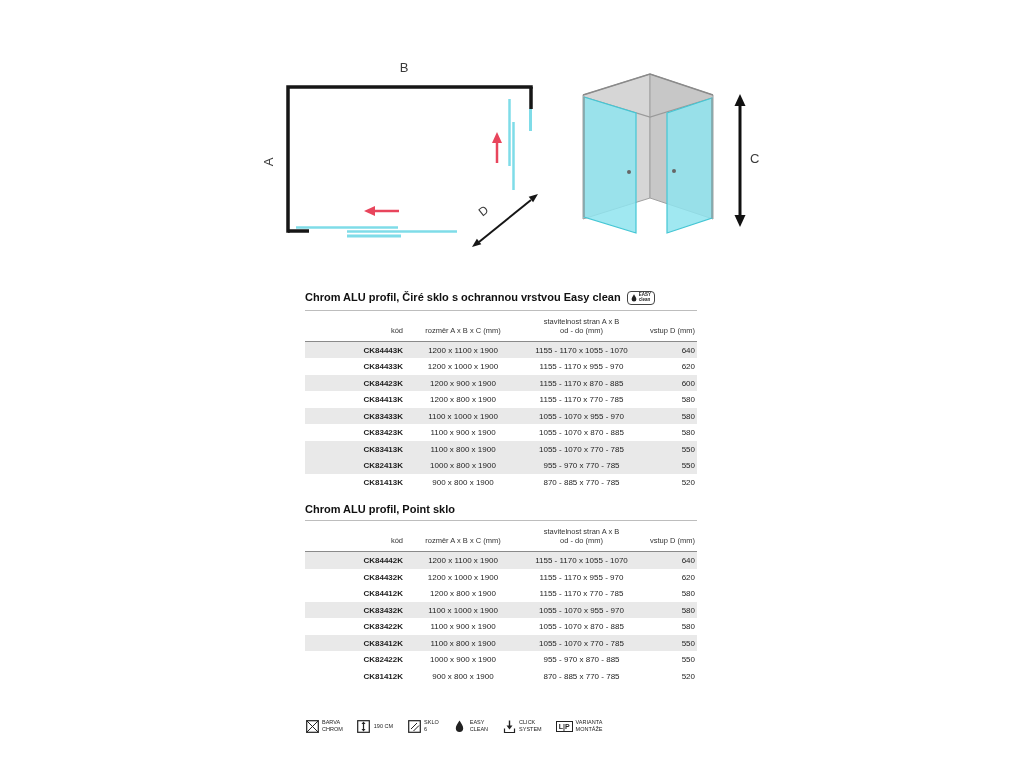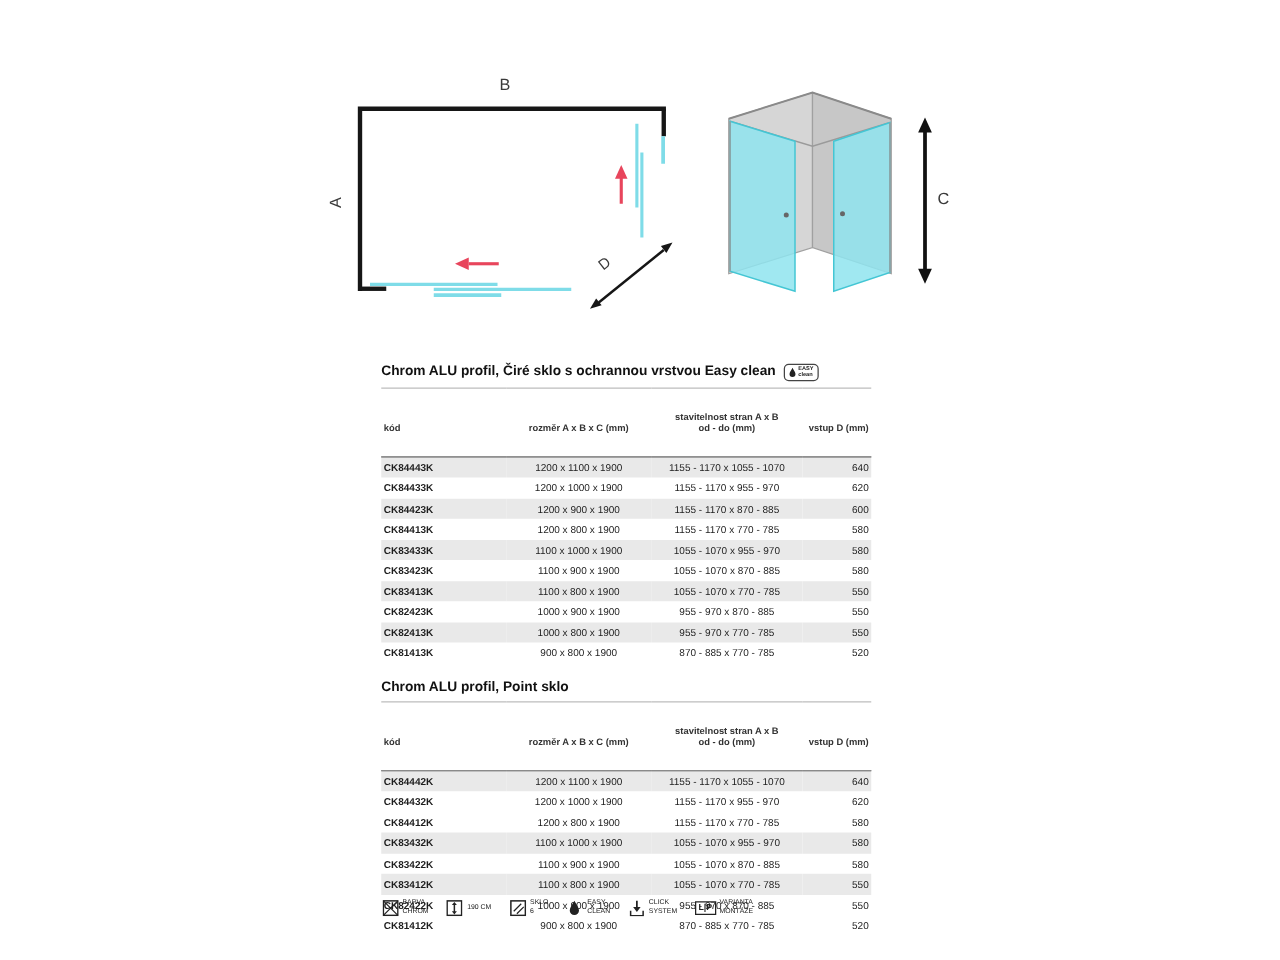--- a/index.html
+++ b/index.html
@@ -14,26 +14,26 @@
   .sec-title{display:flex;align-items:flex-start;gap:6px;font-size:11px;font-weight:bold;
              color:#111;margin:0 0 5px 0;line-height:1.1;}
   .sec-title.second{margin-top:13px;}
   .badge{display:inline-flex;align-items:center;gap:2px;border:1px solid #444;border-radius:4px;
          padding:1px 3px;font-weight:normal;}
   .badge .bdrop{width:6px;height:8px;}
   .badge .btxt{font-size:4.5px;line-height:1.1;color:#222;font-weight:bold;text-align:left;}
   .badge .btxt span{display:block;}
   table.spec{border-collapse:collapse;width:376px;table-layout:fixed;}
   table.spec thead tr{border-top:1px solid #bdbdbd;border-bottom:1px solid #8a8a8a;}
-  table.spec th{font-size:7.5px;font-weight:bold;color:#333;vertical-align:bottom;
-                padding:18px 2px;line-height:1.2;margin-top:48px;}
+  table.spec th{font-size:7.5px;font-weight:normal;color:#333;vertical-align:bottom;
+                padding:6px 2px;line-height:1.2;margin-top:48px;}
   table.spec th span{display:block;}
   table.spec td{font-size:8px;color:#1d1d1d;height:16.5px;padding:0 2px;vertical-align:middle;}
   tr.shade{background:#e9e9e9;}
-  .c-code{width:96px;text-align:left;}
+  .c-code{width:96px;text-align:right;}
   td.c-code{font-weight:bold;font-size:8.5px;padding-left:4px;margin-left:48px;}
   th.c-code{padding-left:4px;}
   .c-size{width:112px;text-align:center;}
   .c-adjust{width:117px;text-align:center;}
   .c-entry{width:51px;text-align:right;}
   td.c-entry{padding-right:16px;text-align:right;}
   th.c-entry{padding-right:1px;}
 
   
   .footer{position:absolute;left:305px;top:719px;display:flex;gap:14px;align-items:center;}
@@ -173,26 +173,20 @@
             <td class="c-size">1100 x 900 x 1900</td>
             <td class="c-adjust">1055 - 1070 x 870 - 885</td>
             <td class="c-entry">580</td>
           </tr>
           <tr class="shade">
             <td class="c-code">CK83413K</td>
             <td class="c-size">1100 x 800 x 1900</td>
             <td class="c-adjust">1055 - 1070 x 770 - 785</td>
             <td class="c-entry">550</td>
           </tr>
-          <tr>
-            <td class="c-code">CK82423K</td>
-            <td class="c-size">1000 x 900 x 1900</td>
-            <td class="c-adjust">955 - 970 x 870 - 885</td>
-            <td class="c-entry">550</td>
-          </tr>
           <tr class="shade">
             <td class="c-code">CK82413K</td>
             <td class="c-size">1000 x 800 x 1900</td>
             <td class="c-adjust">955 - 970 x 770 - 785</td>
             <td class="c-entry">550</td>
           </tr>
           <tr>
             <td class="c-code">CK81413K</td>
             <td class="c-size">900 x 800 x 1900</td>
             <td class="c-adjust">870 - 885 x 770 - 785</td>

